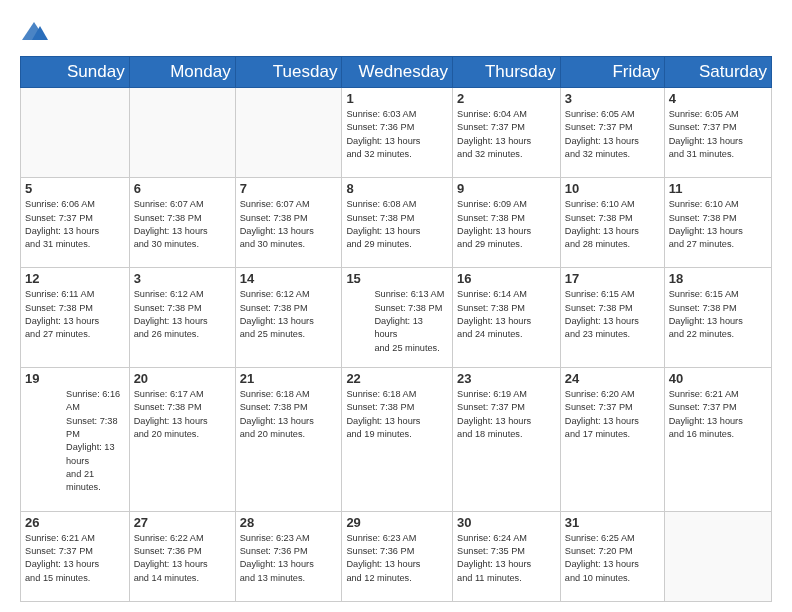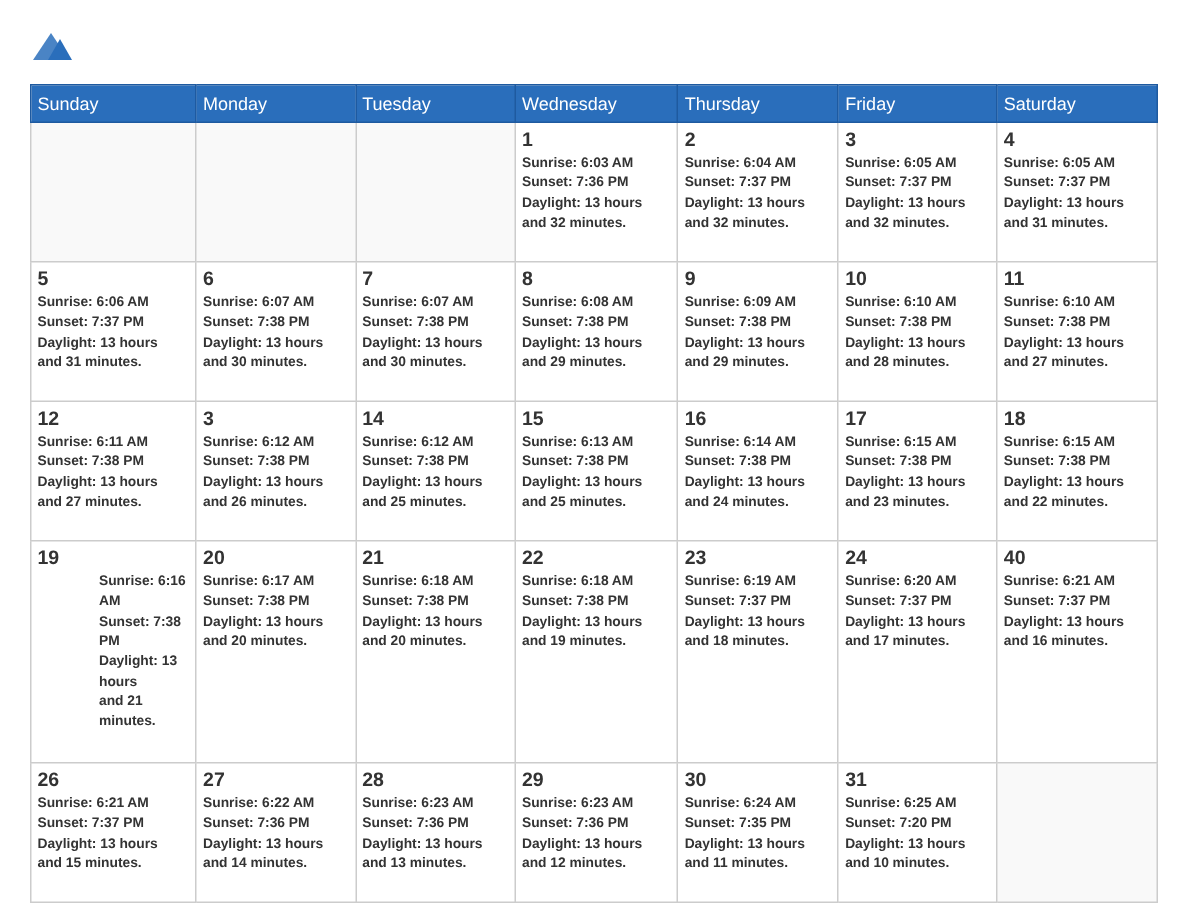--- a/index.html
+++ b/index.html
@@ -63,22 +63,22 @@
     .calendar {
       width: 100%;
       border-collapse: collapse;
       flex: 1;
       font-size: 10px;
     }
     .calendar thead th {
       background: #2a6ebb;
       color: #fff;
       padding: 5px 4px;
-      text-align: left;
-      font-size: 12px;
+      text-align: right;
+      font-size: 17px;
       font-weight: normal;
       border: 1px solid #1e5aa0;
     }
     .calendar tbody td {
       border: 1px solid #ccc;
       vertical-align: top;
       padding: 3px 4px;
       width: 113px;
       height: 82px;
       color: #333;
@@ -89,21 +89,20 @@
     .day-number {
       font-size: 13px;
       font-weight: bold;
       margin-bottom: 2px;
       display: block;
     }
     .day-info {
       font-size: 9.2px;
       line-height: 1.45;
       color: #333;
-      font-weight: bold;
     }
   </style>
 </head>
 <body>
 
 <div class="page">
   <div class="header">
     <div class="logo">
       <svg class="logo-icon" viewBox="0 0 28 28">
         <polygon points="14,4 26,22 2,22" fill="#2a6ebb" opacity="0.85"></polygon>
@@ -234,21 +233,21 @@
           </td>
           <td>
             <span class="day-number">14</span>
             <div class="day-info" style="white-space: pre-line;">Sunrise: 6:12 AM
 Sunset: 7:38 PM
 Daylight: 13 hours
 and 25 minutes.</div>
           </td>
           <td>
             <span class="day-number">15</span>
-            <div class="day-info" style="white-space: pre-line;">Sunrise: 6:13 AM
+            <div class="day-info" style="white-space: pre-line; margin-left: 28px;">Sunrise: 6:13 AM
 Sunset: 7:38 PM
 Daylight: 13 hours
 and 25 minutes.</div>
           </td>
           <td>
             <span class="day-number">16</span>
             <div class="day-info" style="white-space: pre-line;">Sunrise: 6:14 AM
 Sunset: 7:38 PM
 Daylight: 13 hours
 and 24 minutes.</div>

